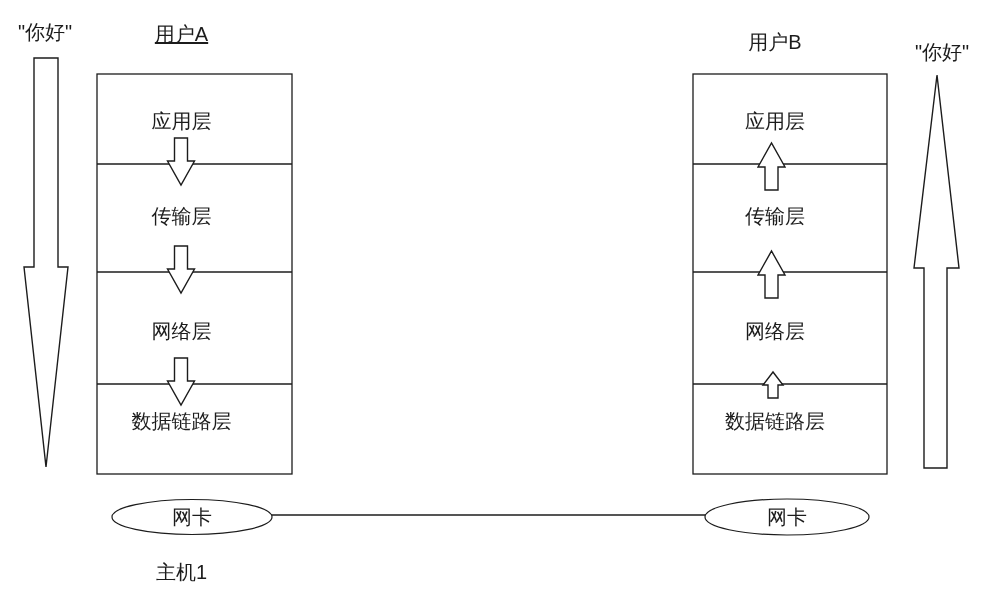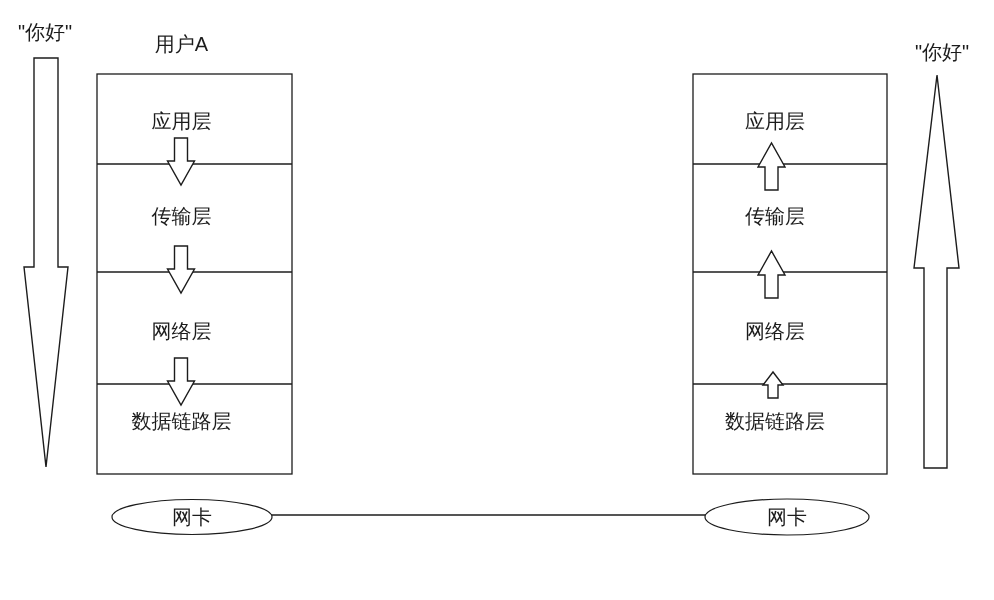--- a/index.html
+++ b/index.html
@@ -64,30 +64,32 @@
     <polygon class="shape" points="765,298 778,298 778,275 785,275 771.5,251 758,275 765,275"></polygon>
     <polygon class="shape" points="768,398 778,398 778,385 783,385 773,372 763,385 768,385"></polygon>
 
     <line class="thin" x1="270" y1="515" x2="707" y2="515"></line>
 
     <ellipse class="shape" cx="192" cy="517" rx="80" ry="17.5" style="stroke-width:1.2"></ellipse>
     <ellipse class="shape" cx="787" cy="517" rx="82" ry="18" style="stroke-width:1.2"></ellipse>
   </svg>
 
   <div class="label" style="left:5px; top:20px; width:80px;">"你好"</div>
-  <div class="label" style="left:84px; top:32px; width:195px;">用户A</div>
+  <div class="label" style="left:84px; top:22px; width:195px;text-decoration:underline;">用户A</div>
+  <div class="label" style="left:678px; top:30px; width:194px;">用户B</div>
   <div class="label" style="left:902px; top:40px; width:80px;">"你好"</div>
 
   <div class="label" style="left:84px; top:109px; width:195px;">应用层</div>
   <div class="label" style="left:84px; top:204px; width:195px;">传输层</div>
   <div class="label" style="left:84px; top:319px; width:195px;">网络层</div>
   <div class="label" style="left:84px; top:409px; width:195px;">数据链路层</div>
 
   <div class="label" style="left:678px; top:109px; width:194px;">应用层</div>
   <div class="label" style="left:678px; top:204px; width:194px;">传输层</div>
   <div class="label" style="left:678px; top:319px; width:194px;">网络层</div>
   <div class="label" style="left:678px; top:409px; width:194px;">数据链路层</div>
 
   <div class="label" style="left:112px; top:505px; width:160px;">网卡</div>
   <div class="label" style="left:705px; top:505px; width:164px;">网卡</div>
 
+  <div class="label" style="left:84px; top:560px; width:195px;">主机1</div>
 
 </div>
 
 </body></html>

